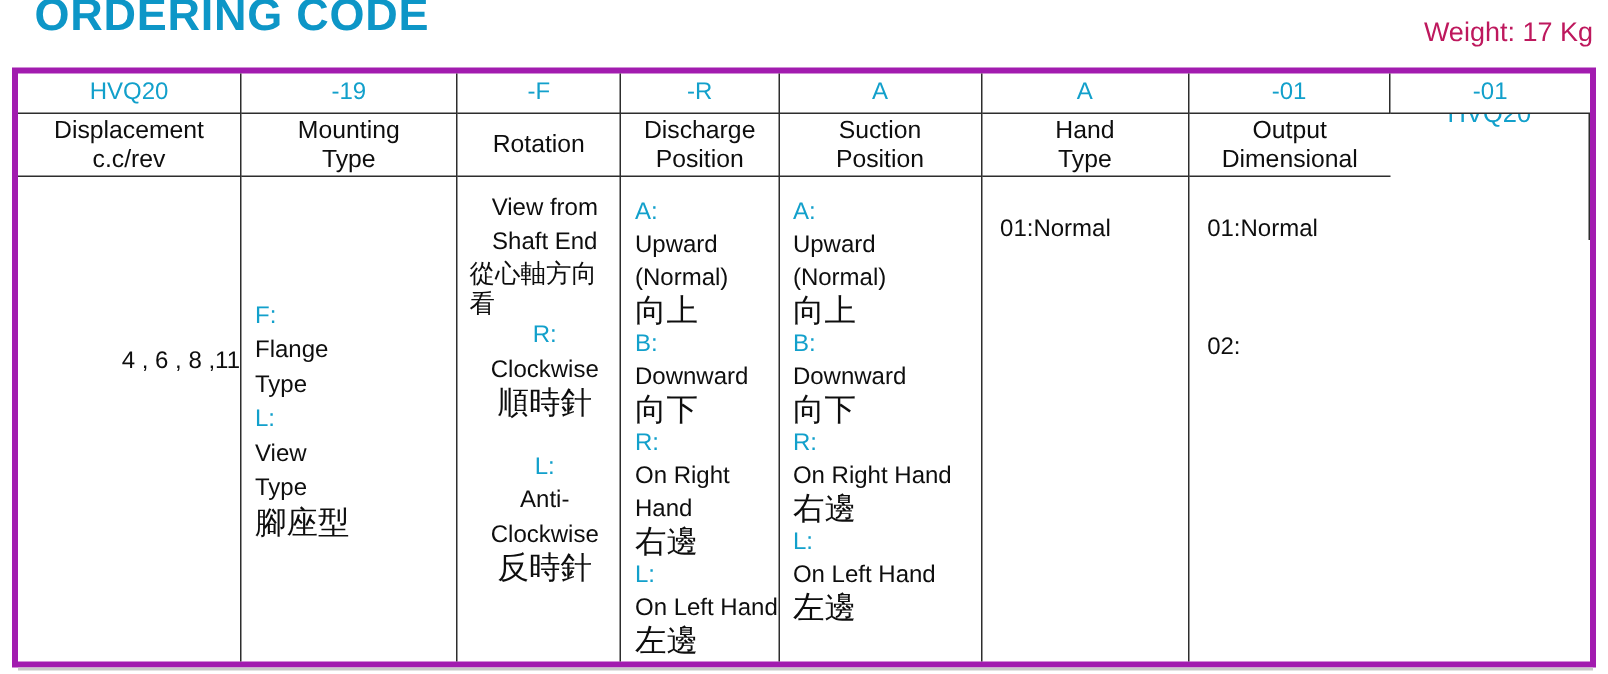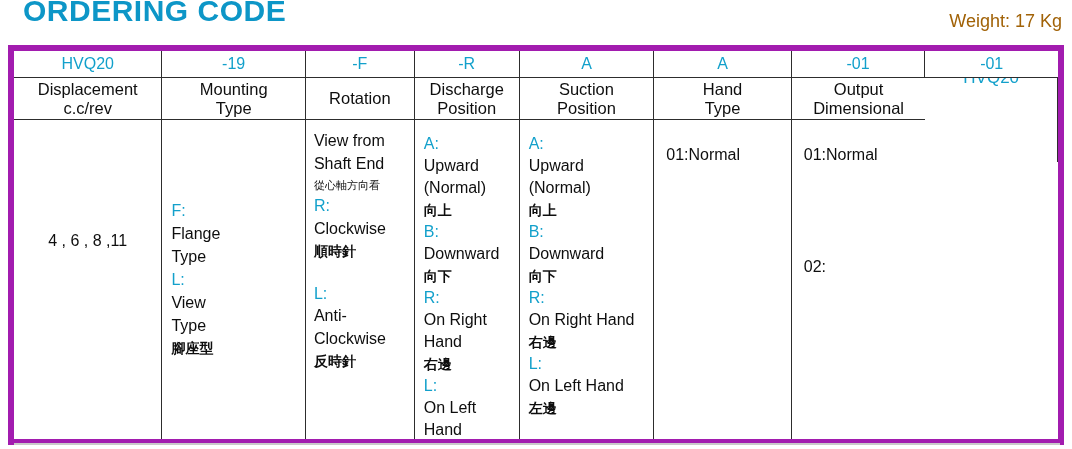--- a/index.html
+++ b/index.html
@@ -14,27 +14,27 @@
   .title{
     position:absolute;left:23px;top:-6px;
     margin:0;
     font-size:30px;font-weight:bold;
     letter-spacing:0.5px;
     color:#0d96c7;
   }
   .weight{
     position:absolute;right:10px;top:11px;
     font-size:18px;
-    color:#a16207;
+    color:#be185d;
   }
   .table{
     position:absolute;left:8px;top:45px;
     width:1056px;height:400px;
     box-sizing:border-box;
-    border:6px solid #a21caf;
+    border:4px solid #a21caf;
     display:grid;
     grid-template-columns:150fr 145fr 110fr 106fr 136fr 139fr 135fr 134fr;
     grid-template-rows:27px 42px 1fr;
     background:#ffffff;
   }
   .table::after{ 
     content:"";position:absolute;left:0;right:-2px;bottom:-6px;
     height:2px;background:#c9c9c9;
   }
   .cell{
@@ -51,31 +51,31 @@
   .label{
     display:flex;flex-direction:column;align-items:center;justify-content:center;
     text-align:center;font-size:16.5px;line-height:19px;color:#0e0e0e;
   }
   .body-cell{
     display:flex;flex-direction:column;
     font-size:16px;line-height:22px;
   }
   .v-center{justify-content:center;align-items:center;text-align:center;}
   .model-cell{padding-bottom:84px;color:#12a0cb;font-size:17px;}
-  .disp-cell{padding-bottom:78px;line-height:24px;}
+  .disp-cell{padding-bottom:78px;line-height:24px;align-items:flex-end;}
   .mount-cell{justify-content:center;padding-left:9px;line-height:23px;}
-  .rot-cell{padding-top:10px;padding-left:8px;line-height:22.5px;}
+  .rot-cell{padding-top:10px;padding-left:8px;line-height:22.5px;align-items:center;}
   .pos-cell{padding-top:13px;padding-left:9px;line-height:22px;}
   .shaft-cell{padding-top:25px;padding-left:12px;line-height:20px;}
   .out-cell{padding-top:25px;padding-left:12px;line-height:20px;}
   .accent{color:#12a0cb;}
-  .zh{font-size:14px;font-weight:bold;}
-  .zh-small{font-size:11px;line-height:20px;}
+  .zh{font-size:21px;}
+  .zh-small{font-size:17px;line-height:20px;}
   .spacer{height:20px;}
-  .gap-02{margin-top:92px;}
+  .gap-02{margin-top:59px;}
 </style>
 </head>
 <body>
 
 <div class="page">
 
   <h1 class="title">ORDERING CODE</h1>
   <div class="weight">Weight: 17 Kg</div>
 
   <div class="table">

